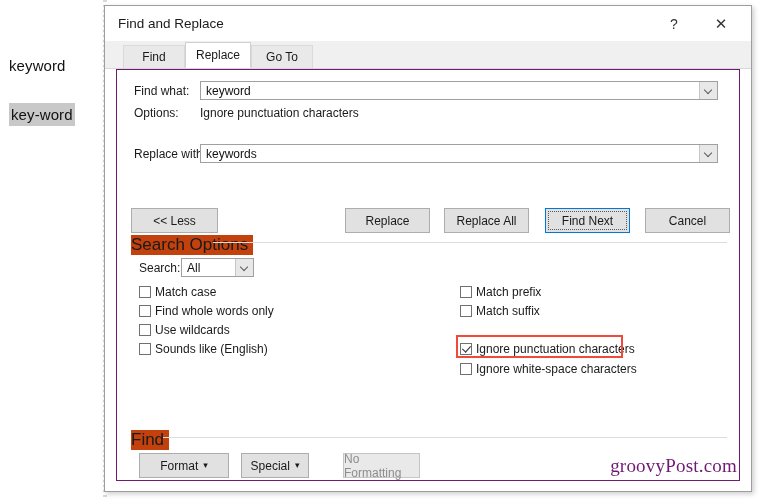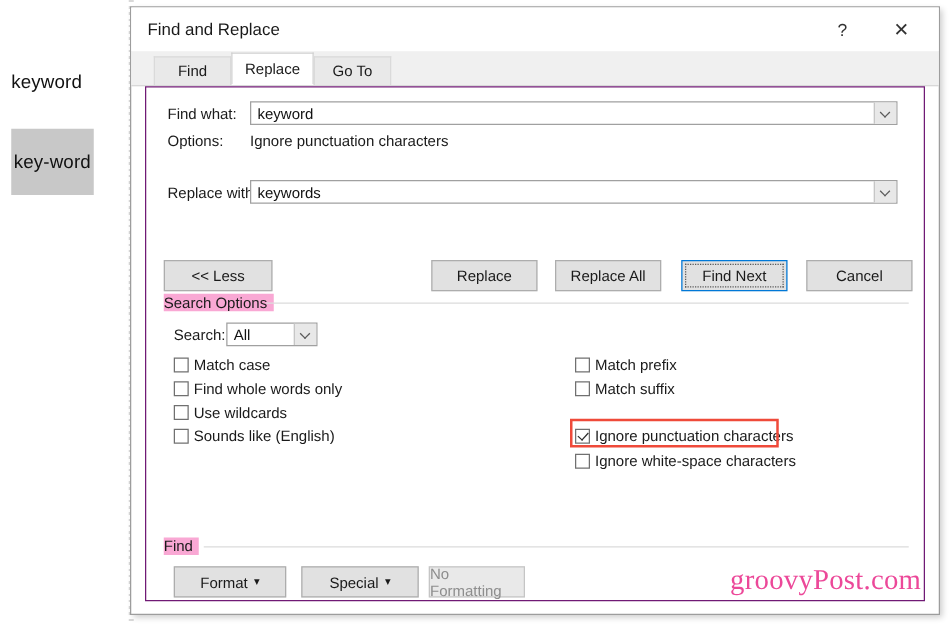--- a/index.html
+++ b/index.html
@@ -8,21 +8,21 @@
     background:#ffffff;
     font-family:"Liberation Sans", sans-serif;
     font-size:12px;
     color:#1a1a1a;
     position:relative;
     -webkit-font-smoothing:antialiased;
   }
   .doc-bg{position:absolute;left:0;top:0;width:761px;height:500px;background:#ffffff;}
   .doc-text{position:absolute;font-size:15px;color:#111;letter-spacing:.1px;}
   .doc-kw{left:9px;top:57px;}
-  .doc-kw2{left:9px;top:103px;background:#c8c8c8;padding:18px 2px;}
+  .doc-kw2{left:9px;top:103px;background:#c8c8c8;padding:3px 2px;}
 
   .ruler-strip{position:absolute;left:103px;top:0;width:4px;height:500px;
      background:repeating-linear-gradient(to bottom,#d9d9d9 0px,#d9d9d9 2px,#ffffff 2px,#ffffff 5px);}
 
   
   .dialog{
     position:absolute;left:104px;top:5px;width:648px;height:487px;
     background:#ffffff;
     border:1px solid #9d9d9d;
     box-shadow:2px 2px 5px rgba(0,0,0,.20);
@@ -64,36 +64,36 @@
 
   .btn{position:absolute;height:25px;background:#e1e1e1;border:1px solid #adadad;
      font-size:12px;color:#1a1a1a;display:flex;align-items:center;justify-content:center;
      box-sizing:border-box;cursor:default;font-family:"Liberation Sans",sans-serif;}
   .btn.focus{border:1px solid #0078d7;}
   .btn.focus .inner{position:absolute;left:2px;top:2px;right:2px;bottom:2px;
      border:1px dotted #5a5a5a;}
   .btn.disabled{color:#8d8d8d;background:#e9e9e9;border-color:#c5c5c5;}
 
   .group{position:absolute;}
-  .group-title{position:absolute;font-size:12px;color:#1a1a1a;background:#f9a8d4;
+  .group-title{position:absolute;font-size:17px;color:#1a1a1a;background:#c2410c;
      padding-right:5px;left:0;top:0;}
   .group-line{position:absolute;height:1px;background:#dcdcdc;}
 
   .cbrow{position:absolute;height:17px;display:flex;align-items:center;}
   .cbox{width:12px;height:12px;border:1px solid #707070;background:#fff;box-sizing:border-box;
      position:relative;flex:0 0 auto;}
   .cbox.checked:after{content:"";position:absolute;left:3px;top:0px;width:4px;height:7px;
      border-right:1.6px solid #2b2b2b;border-bottom:1.6px solid #2b2b2b;
      transform:rotate(42deg);}
   .cblabel{margin-left:4px;font-size:12px;color:#1a1a1a;white-space:nowrap;}
 
   .highlight-box{position:absolute;border:2px solid #ef4a3a;box-sizing:border-box;}
 
   .watermark{position:absolute;right:14px;bottom:14px;font-family:"Liberation Serif",serif;
-     font-size:23px;color:#ec4899;letter-spacing:.2px;}
+     font-size:19px;color:#701a75;letter-spacing:.2px;}
 
   .caret-dd{display:inline-block;margin-left:5px;font-size:9px;transform:translateY(-1px);}
 </style>
 </head>
 <body>
 
 <div class="doc-bg"></div>
 
 <div class="doc-text doc-kw">keyword</div>
 <div class="doc-text doc-kw2">key-word</div>
@@ -209,21 +209,21 @@
 
     <div class="group" style="left:14px;top:360px;width:596px;">
       <div class="group-title">Find</div>
       <div class="group-line" style="left:32px;top:7px;width:564px;"></div>
     </div>
 
     <div class="btn" style="left:22px;top:383px;width:90px;">
       <span>Format</span>
       <span class="caret-dd">▾</span>
     </div>
-    <div class="btn" style="left:124px;top:383px;width:94px;">
+    <div class="btn" style="left:124px;top:383px;width:68px;">
       <span>Special</span>
       <span class="caret-dd">▾</span>
     </div>
     <div class="btn disabled" style="left:226px;top:383px;width:77px;">
       <span>No Formatting</span>
     </div>
 
   </div>
 
   <div class="watermark">groovyPost.com</div>

